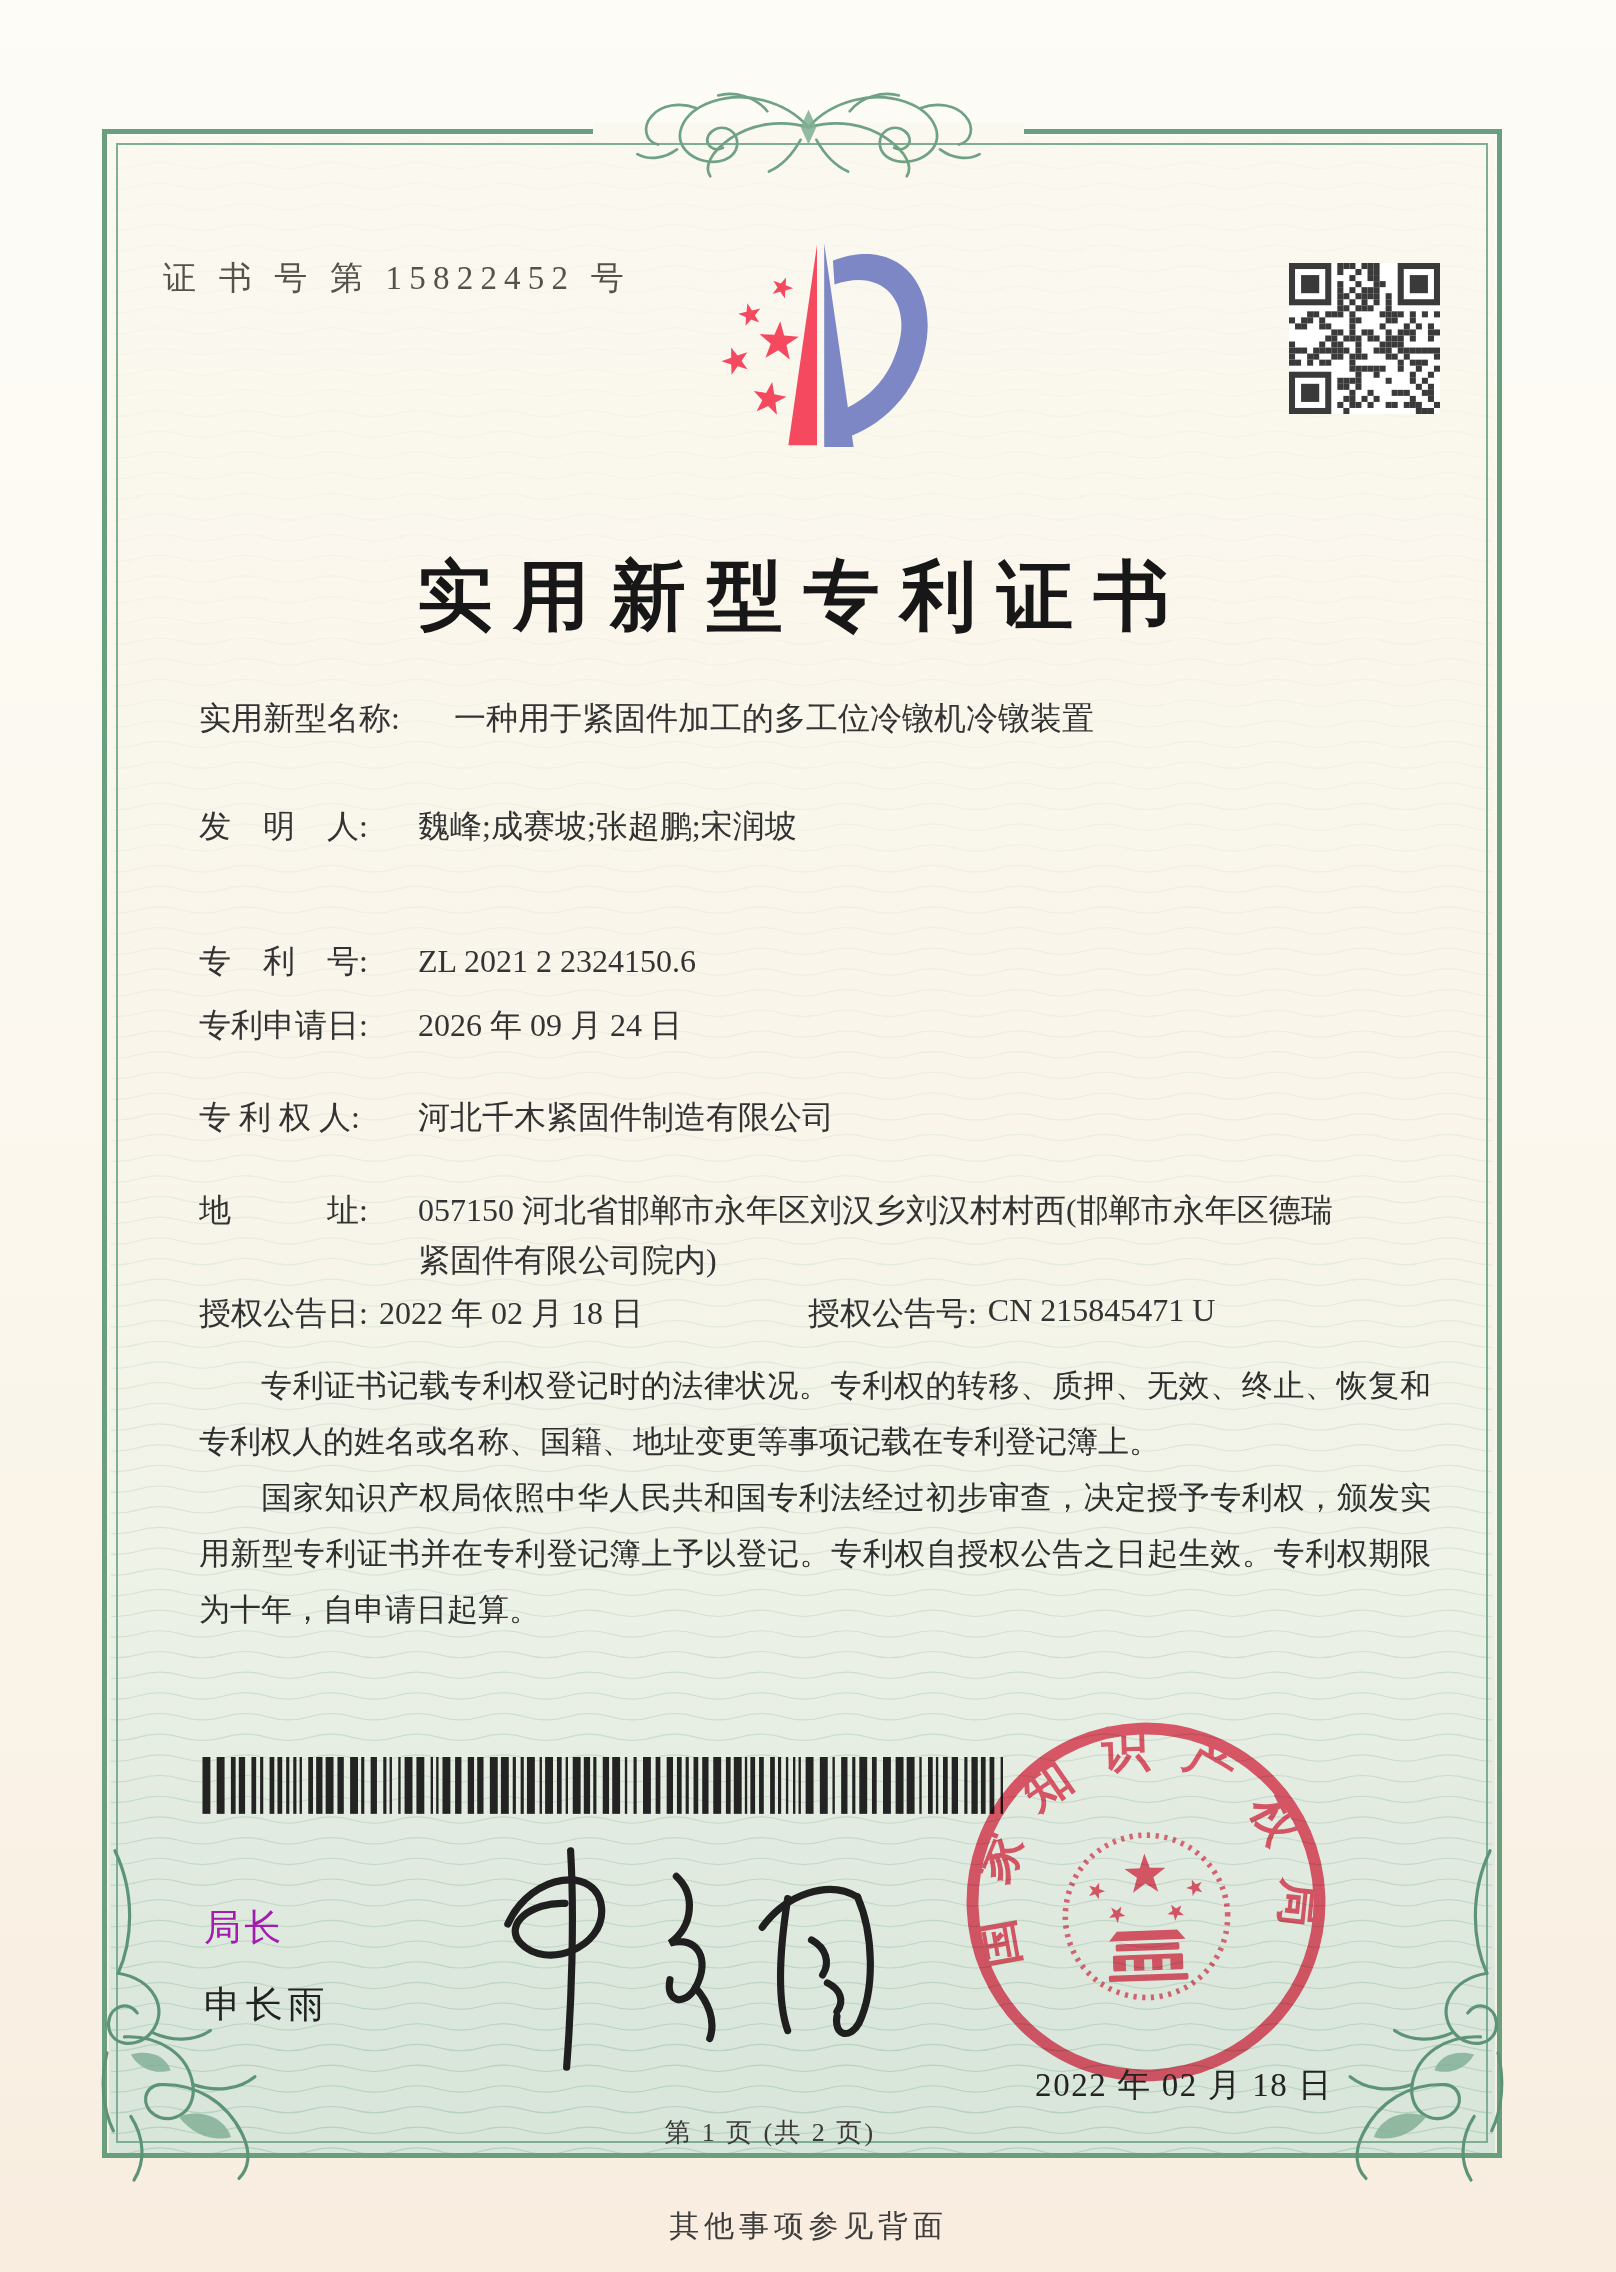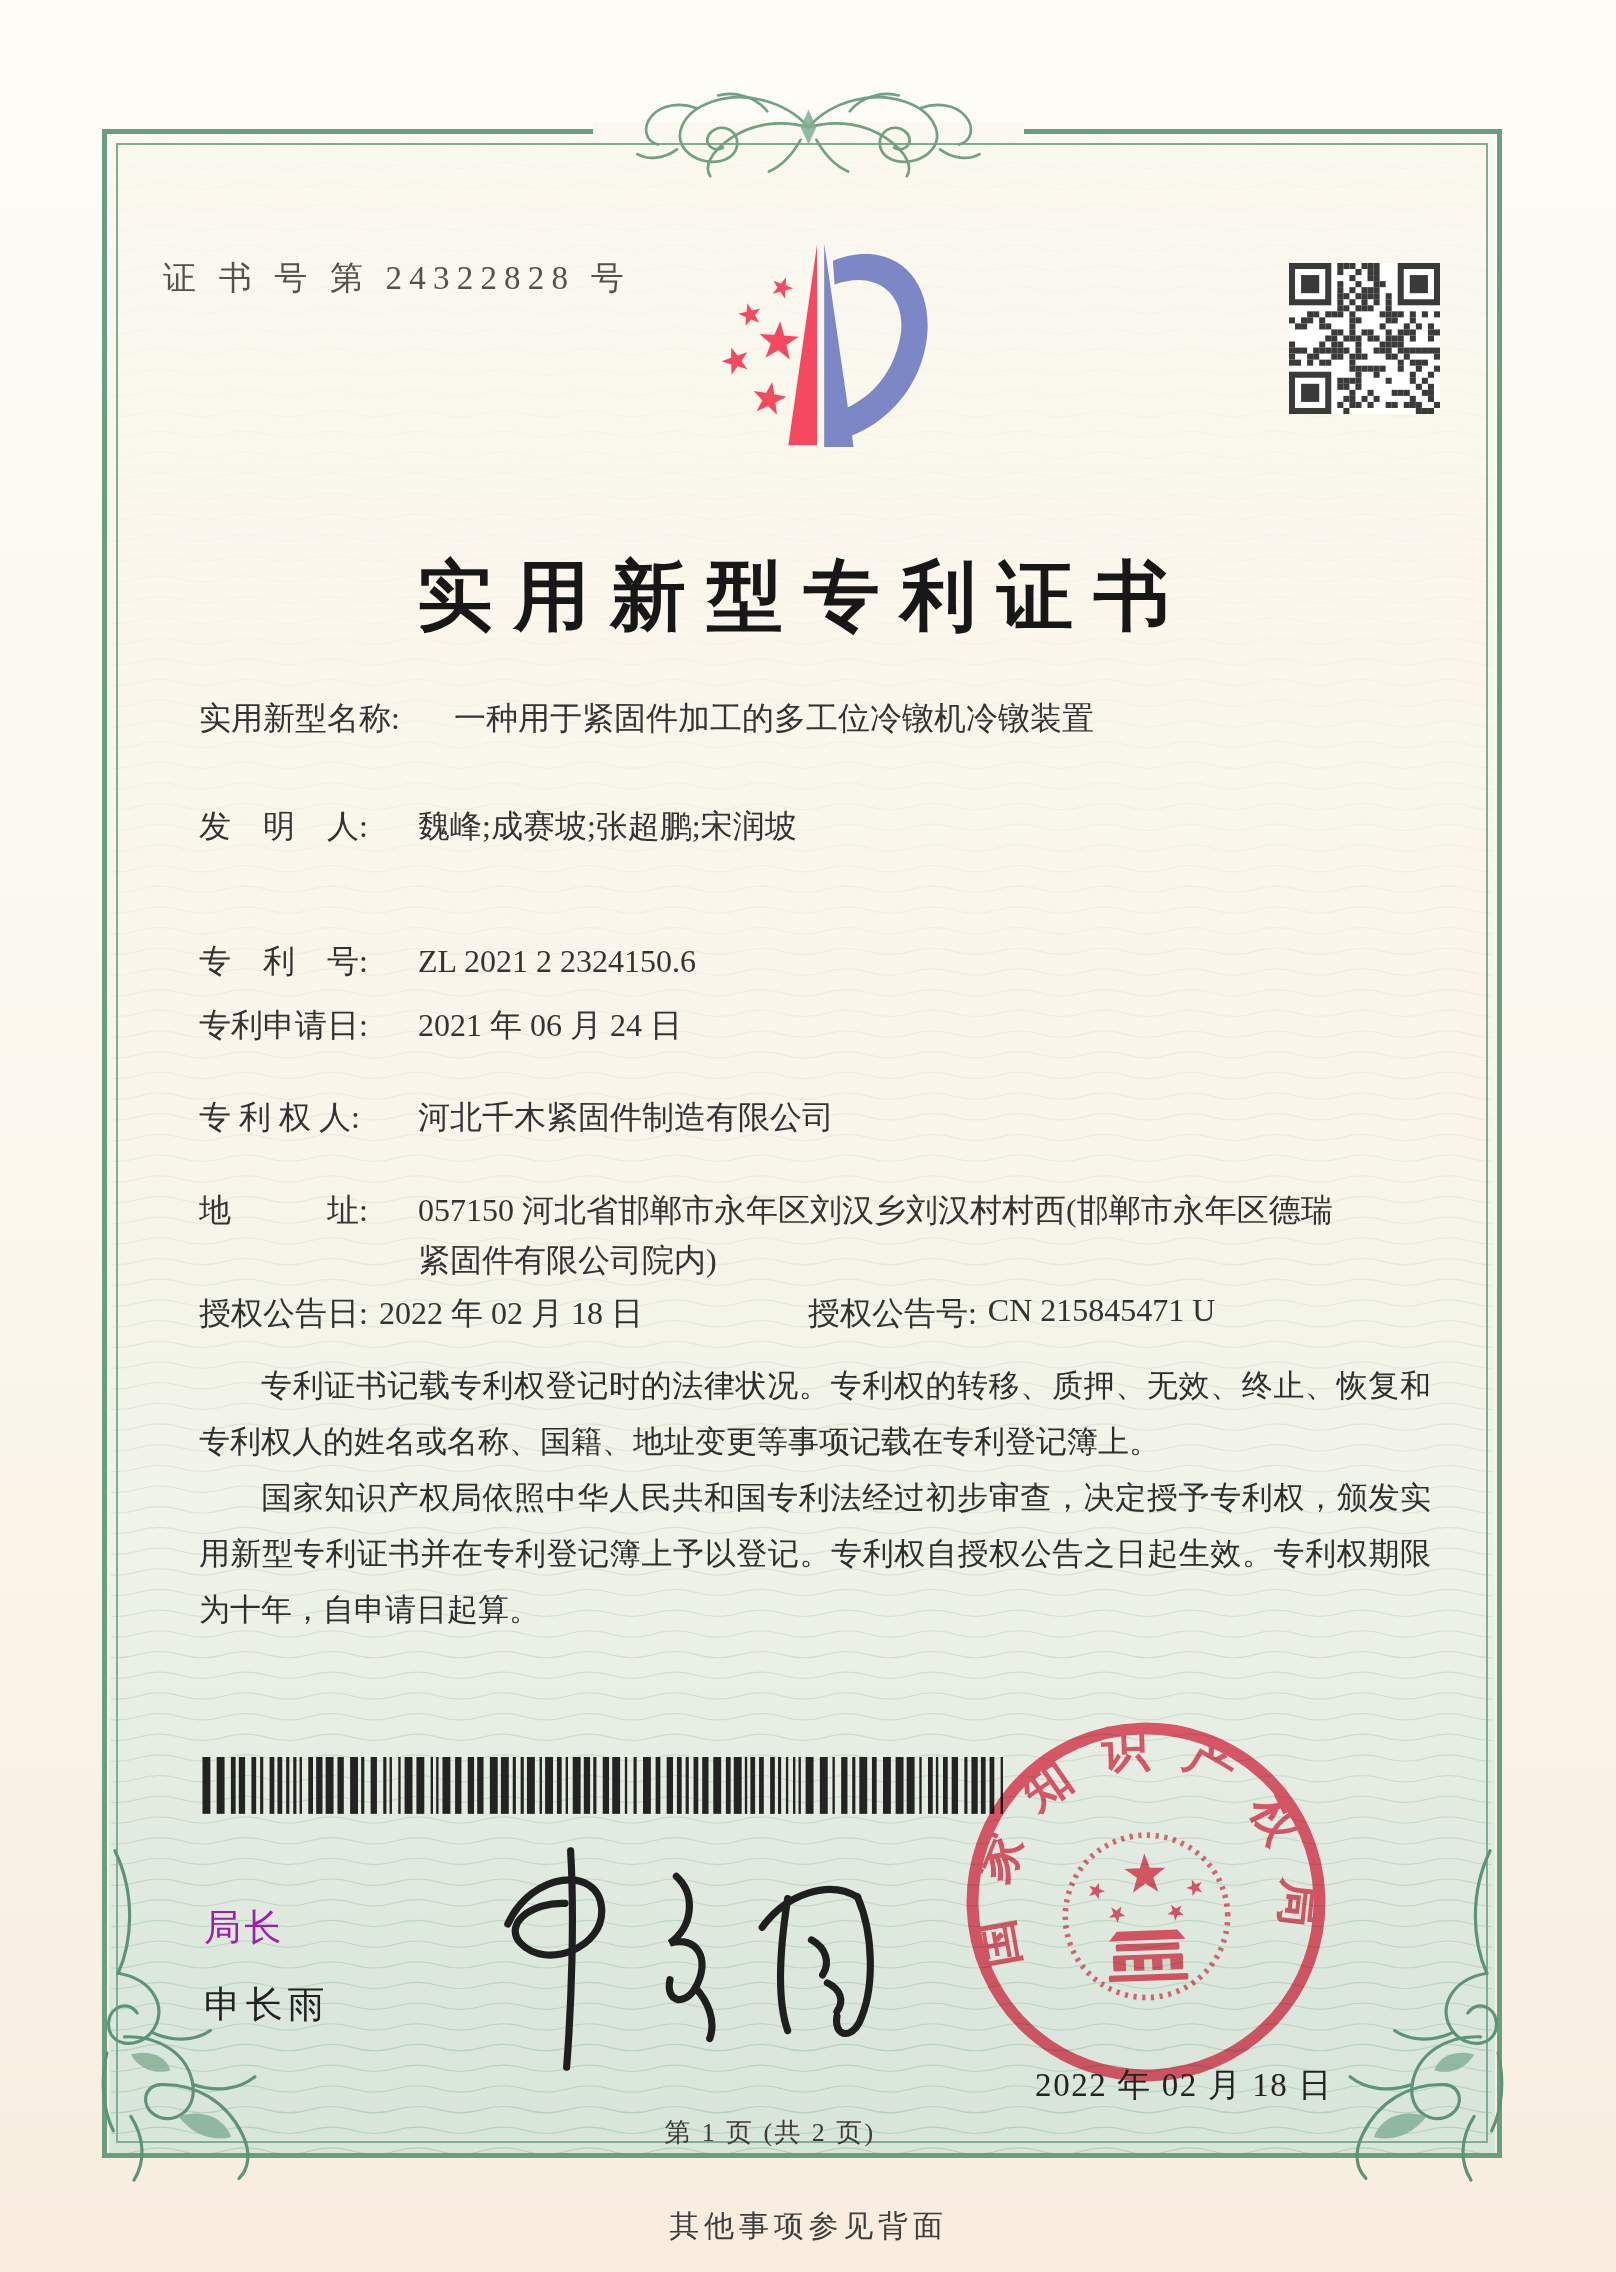--- a/index.html
+++ b/index.html
@@ -204,21 +204,21 @@
       <path d="M30 260 C 22 292, 24 330, 38 358"></path>
       <path d="M60 340 C 78 368, 78 398, 64 420"></path>
     </g>
     <g fill="#7fae93" opacity="0.8">
       <path d="M120 340 C 150 330, 178 342, 186 366 C 166 372, 138 364, 120 340 Z"></path>
       <path d="M60 262 C 84 256, 104 264, 110 282 C 92 288, 70 280, 60 262 Z"></path>
     </g>
   </g>
 </svg>
 
-<div class="abs cert-no content">证 书 号 第 24322828 号</div>
+<div class="abs cert-no content">证 书 号 第 15822452 号</div>
 
 <svg class="abs logo" width="236" height="242" viewBox="0 0 296 304">
   <polygon points="148,16 112,268 148,268" fill="#f4495f"></polygon>
   <polygon points="157,14 157,270 194,270" fill="#7d87c6"></polygon>
   <path d="M168 36 C 252 4, 302 70, 283 150 C 268 214, 216 252, 172 262 L 165 228 C 205 218, 243 186, 253 130 C 261 80, 224 46, 170 66 Z" fill="#7d87c6"></path>
   <g id="logo-stars">
       <polygon points="109.1,57.0 108.7,67.0 118.0,70.8 108.3,73.5 107.6,83.5 102.0,75.2 92.2,77.6 98.4,69.7 93.2,61.1 102.6,64.6" fill="#f4495f"></polygon>
       <polygon points="60.6,89.4 66.3,98.5 76.8,96.2 70.0,104.5 75.3,113.8 65.4,109.8 58.2,117.8 58.9,107.1 49.1,102.7 59.5,100.1" fill="#f4495f"></polygon>
       <polygon points="101.8,112.1 106.7,130.0 125.2,131.7 109.6,141.9 113.8,160.1 99.3,148.4 83.3,157.9 89.9,140.5 75.9,128.2 94.5,129.2" fill="#f4495f"></polygon>
       <polygon points="40.2,145.0 48.1,155.1 60.4,151.2 53.2,161.9 60.7,172.4 48.3,168.8 40.7,179.2 40.2,166.3 28.0,162.3 40.1,157.9" fill="#f4495f"></polygon>
@@ -445,21 +445,21 @@
 <div class="abs field-row" style="top:802px;">
   <span class="field-label">发　明　人:</span>
   <span class="field-value">魏峰;成赛坡;张超鹏;宋润坡</span>
 </div>
 <div class="abs field-row" style="top:937px;align-items:flex-end;">
   <span class="field-label">专　利　号:</span>
   <span class="field-value">ZL 2021 2 2324150.6</span>
 </div>
 <div class="abs field-row" style="top:1001px;">
   <span class="field-label">专利申请日:</span>
-  <span class="field-value">2021 年 06 月 24 日</span>
+  <span class="field-value">2026 年 09 月 24 日</span>
 </div>
 <div class="abs field-row" style="top:1093px;">
   <span class="field-label">专 利 权 人:</span>
   <span class="field-value">河北千木紧固件制造有限公司</span>
 </div>
 <div class="abs field-row" style="top:1186px;">
   <span class="field-label">地　　　址:</span>
   <span class="field-value">057150 河北省邯郸市永年区刘汉乡刘汉村村西(邯郸市永年区德瑞紧固件有限公司院内)</span>
 </div>
 

